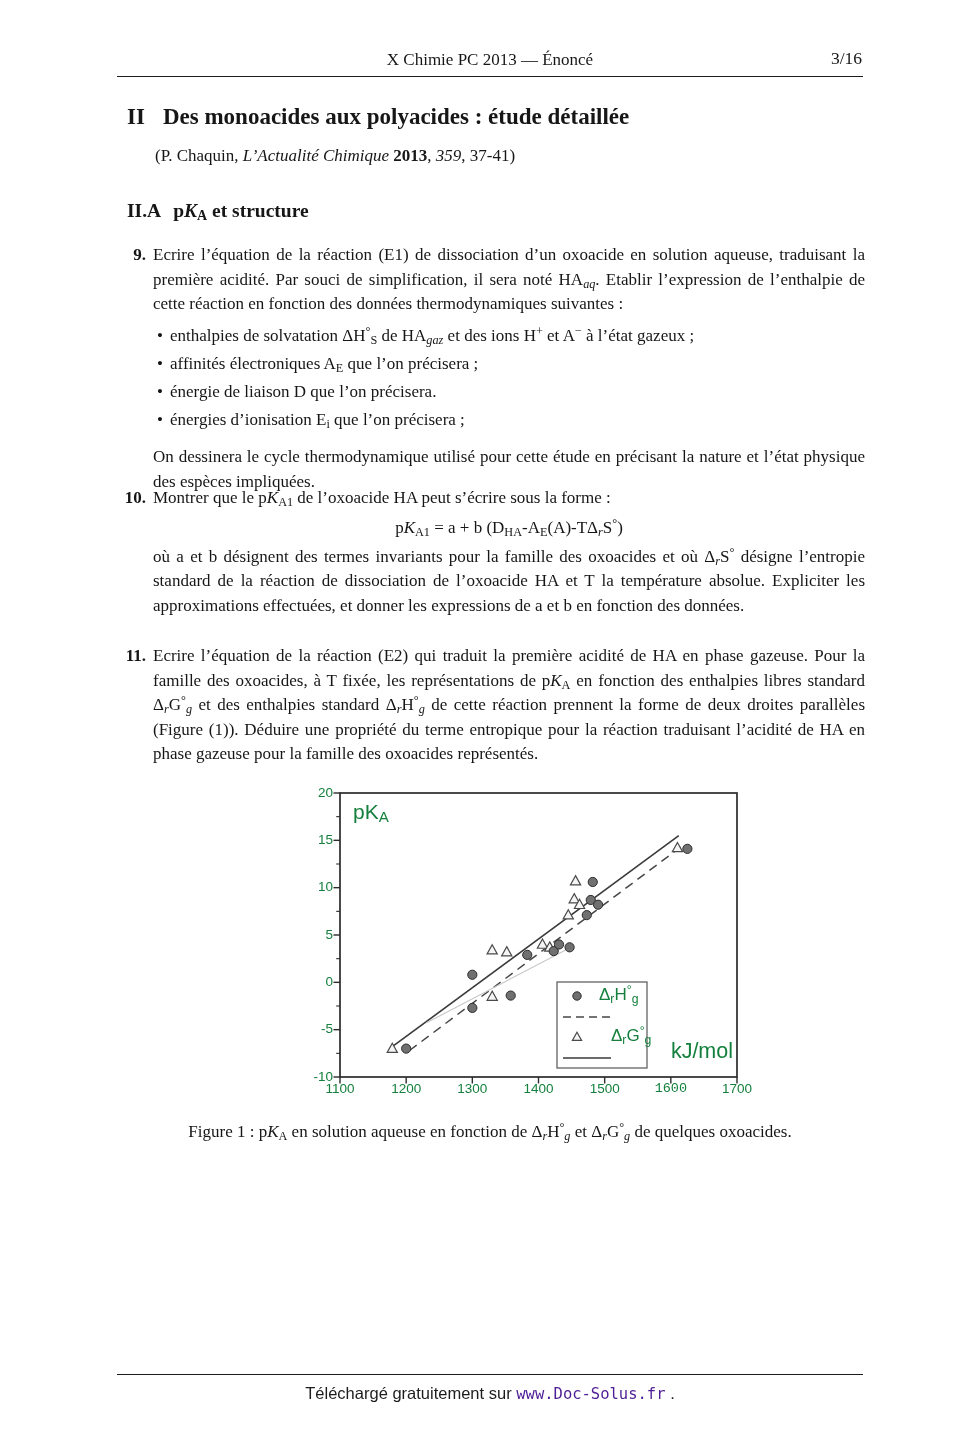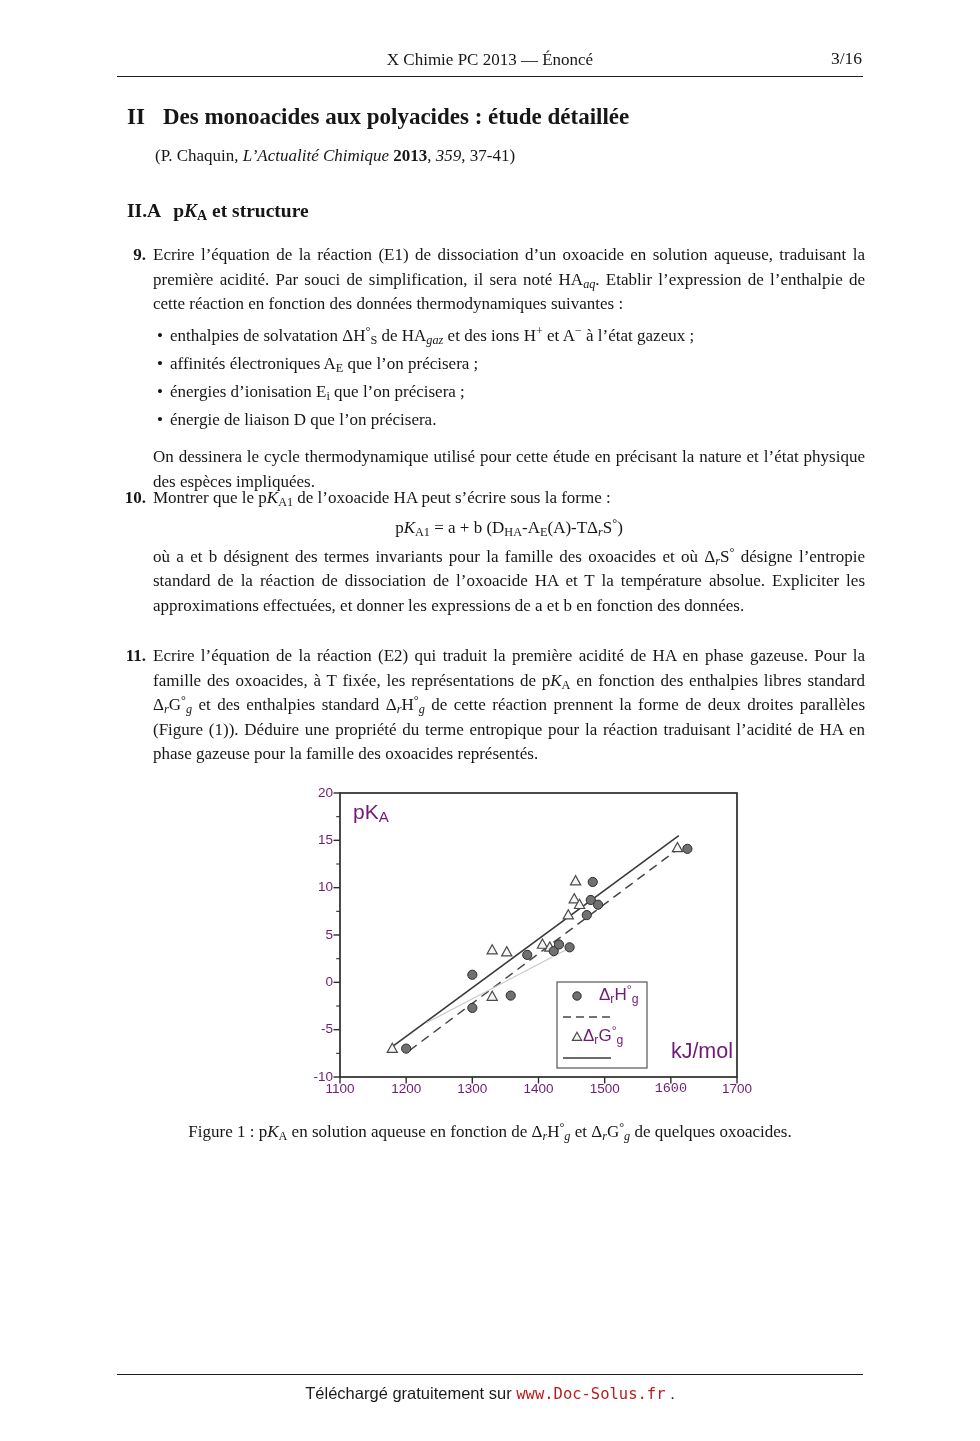--- a/index.html
+++ b/index.html
@@ -30,33 +30,33 @@
   .outro{margin-top:13px;}
   .equation{text-align:center;margin:3px 0 4px 0;line-height:27px;}
 
   sub{font-size:72%;vertical-align:-0.22em;line-height:0;}
   sup{font-size:72%;vertical-align:0.5em;line-height:0;}
   i{font-style:italic;}
 
   
   .chart{position:absolute;left:303px;top:786px;width:452px;height:326px;}
   .chart svg{position:absolute;left:0;top:0;}
-  .clabel{position:absolute;font-family:"Liberation Sans","DejaVu Sans",sans-serif;color:#701a75;white-space:nowrap;}
+  .clabel{position:absolute;font-family:"Liberation Sans","DejaVu Sans",sans-serif;color:#15803d;white-space:nowrap;}
   .tickx{width:44px;text-align:center;font-size:13.5px;top:295px;}
   .ticky{width:30px;text-align:right;font-size:13.5px;}
   .axis-y-label{font-size:21px;}
   .axis-x-label{font-size:21.5px;}
   .legend-label{font-size:17px;}
 
   
   .caption{position:absolute;top:1122px;left:118px;width:744px;text-align:center;font-size:17px;}
   .footer{position:absolute;top:1384px;left:0;width:100%;text-align:center;
           font-family:"Liberation Sans","DejaVu Sans",sans-serif;font-size:16.5px;color:#1c1c1c;}
   .footer .url{font-family:"DejaVu Sans Mono","Liberation Mono",monospace;font-size:15.5px;
-               color:#b91c1c;text-decoration:none;cursor:pointer;}
+               color:#4c1d95;text-decoration:none;cursor:pointer;}
 </style>
 </head>
 <body>
 
 <div class="page">
 
   <div class="hdr-center">X Chimie PC 2013 — Énoncé</div>
   <div class="hdr-num">3/16</div>
   <div class="rule rule-top"></div>
 
@@ -70,22 +70,22 @@
     <span>II.A</span>
     <span>p<i>K</i><sub>A</sub> et structure</span>
   </div>
 
   <div class="q" id="q9">
     <span class="qnum">9.</span>
     <div>Ecrire l’équation de la réaction (E1) de dissociation d’un oxoacide en solution aqueuse, traduisant la première acidité. Par souci de simplification, il sera noté HA<sub><i>aq</i></sub>. Etablir l’expression de l’enthalpie de cette réaction en fonction des données thermodynamiques suivantes :</div>
     <div class="bullets">
       <div class="bullet">enthalpies de solvatation ΔH<sup>°</sup><sub>S</sub> de HA<sub><i>gaz</i></sub> et des ions H<sup>+</sup> et A<sup>−</sup> à l’état gazeux ;</div>
       <div class="bullet">affinités électroniques A<sub>E</sub> que l’on précisera ;</div>
+      <div class="bullet">énergie de liaison D que l’on précisera.</div>
       <div class="bullet">énergies d’ionisation E<sub>i</sub> que l’on précisera ;</div>
-      <div class="bullet">énergie de liaison D que l’on précisera.</div>
     </div>
     <div class="outro">On dessinera le cycle thermodynamique utilisé pour cette étude en précisant la nature et l’état physique des espèces impliquées.</div>
   </div>
 
   <div class="q" id="q10">
     <span class="qnum">10.</span>
     <div>Montrer que le p<i>K</i><sub>A1</sub> de l’oxoacide HA peut s’écrire sous la forme :</div>
     <div class="equation">p<i>K</i><sub>A1</sub> = a + b (D<sub>HA</sub>-A<sub>E</sub>(A)-TΔ<sub><i>r</i></sub>S<sup>°</sup>)</div>
     <div>où a et b désignent des termes invariants pour la famille des oxoacides et où Δ<sub><i>r</i></sub>S<sup>°</sup> désigne l’entropie standard de la réaction de dissociation de l’oxoacide HA et T la température absolue. Expliciter les approximations effectuées, et donner les expressions de a et b en fonction des données.</div>
   </div>
@@ -161,21 +161,21 @@
       <div class="clabel ticky" style="left: 0px; top: 282.5px;">-10</div>
       <div class="clabel ticky" style="left: 0px; top: 235.167px;">-5</div>
       <div class="clabel ticky" style="left: 0px; top: 187.833px;">0</div>
       <div class="clabel ticky" style="left: 0px; top: 140.5px;">5</div>
       <div class="clabel ticky" style="left: 0px; top: 93.1667px;">10</div>
       <div class="clabel ticky" style="left: 0px; top: 45.8333px;">15</div>
       <div class="clabel ticky" style="left: 0px; top: -1.5px;">20</div>
       <div class="clabel axis-y-label" style="left: 50px; top: 14px;">pK<sub>A</sub></div>
       <div class="clabel axis-x-label" style="left: 330px; top: 253px; width: 100px; text-align: right;">kJ/mol</div>
       <div class="clabel legend-label" style="left: 296px; top: 199px;">Δ<sub>r</sub>H<sup>°</sup><sub>g</sub></div>
-      <div class="clabel legend-label" style="left: 280px; top: 240px;">Δ<sub>r</sub>G<sup>°</sup><sub>g</sub></div>
+      <div class="clabel legend-label" style="left: 308px; top: 240px;">Δ<sub>r</sub>G<sup>°</sup><sub>g</sub></div>
     </div>
 
   <div class="caption">Figure 1 : p<i>K</i><sub>A</sub> en solution aqueuse en fonction de Δ<sub><i>r</i></sub>H<sup>°</sup><sub><i>g</i></sub> et Δ<sub><i>r</i></sub>G<sup>°</sup><sub><i>g</i></sub> de quelques oxoacides.</div>
 
   <div class="rule rule-bottom"></div>
   <div class="footer">
     <span>Téléchargé gratuitement sur</span>
     <span> </span>
     <span class="url">www.Doc-Solus.fr</span>
     <span> </span>

